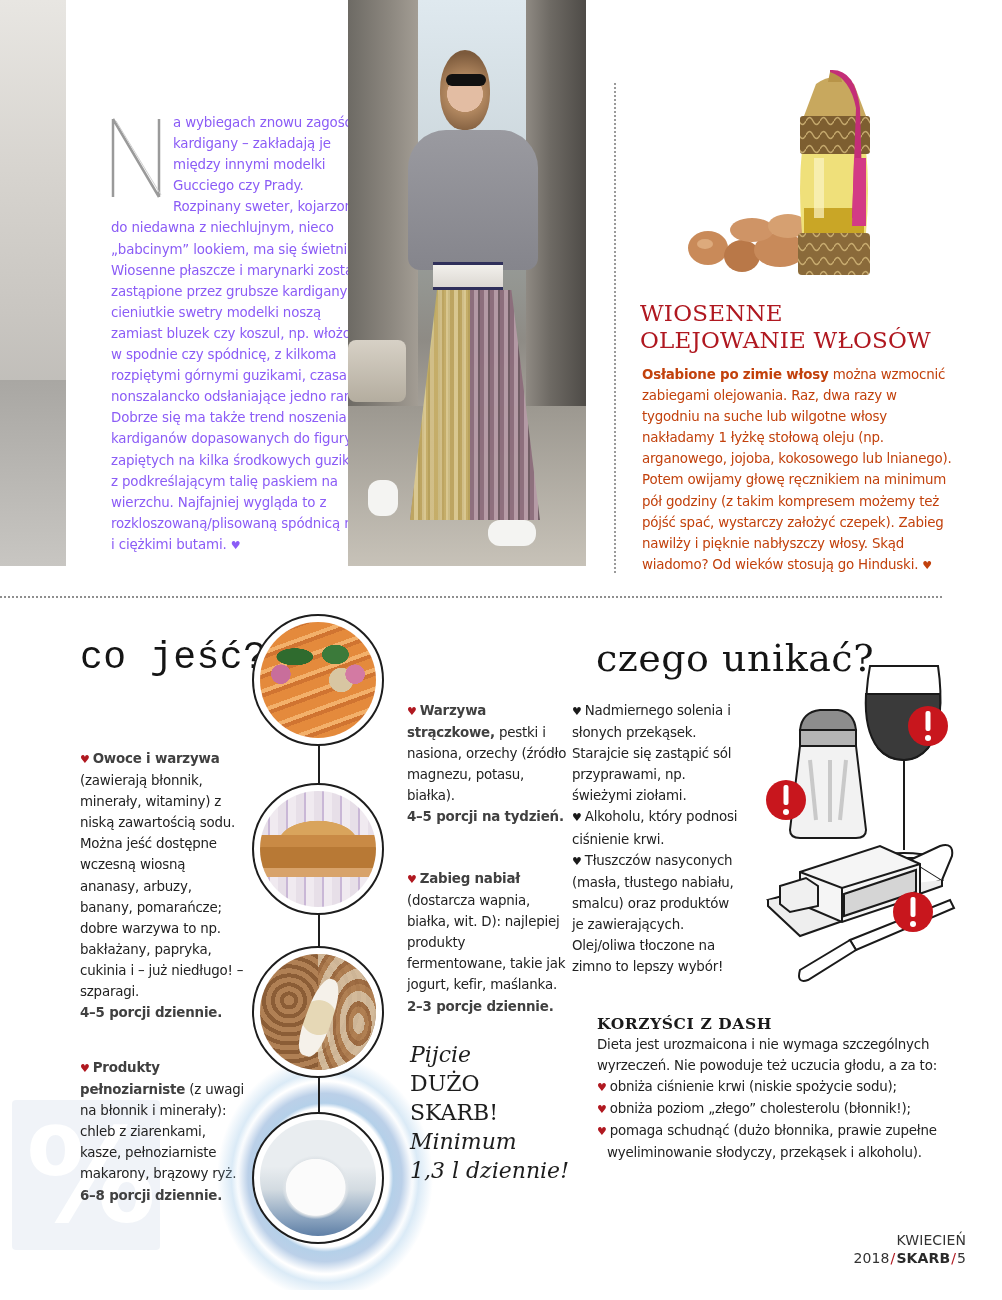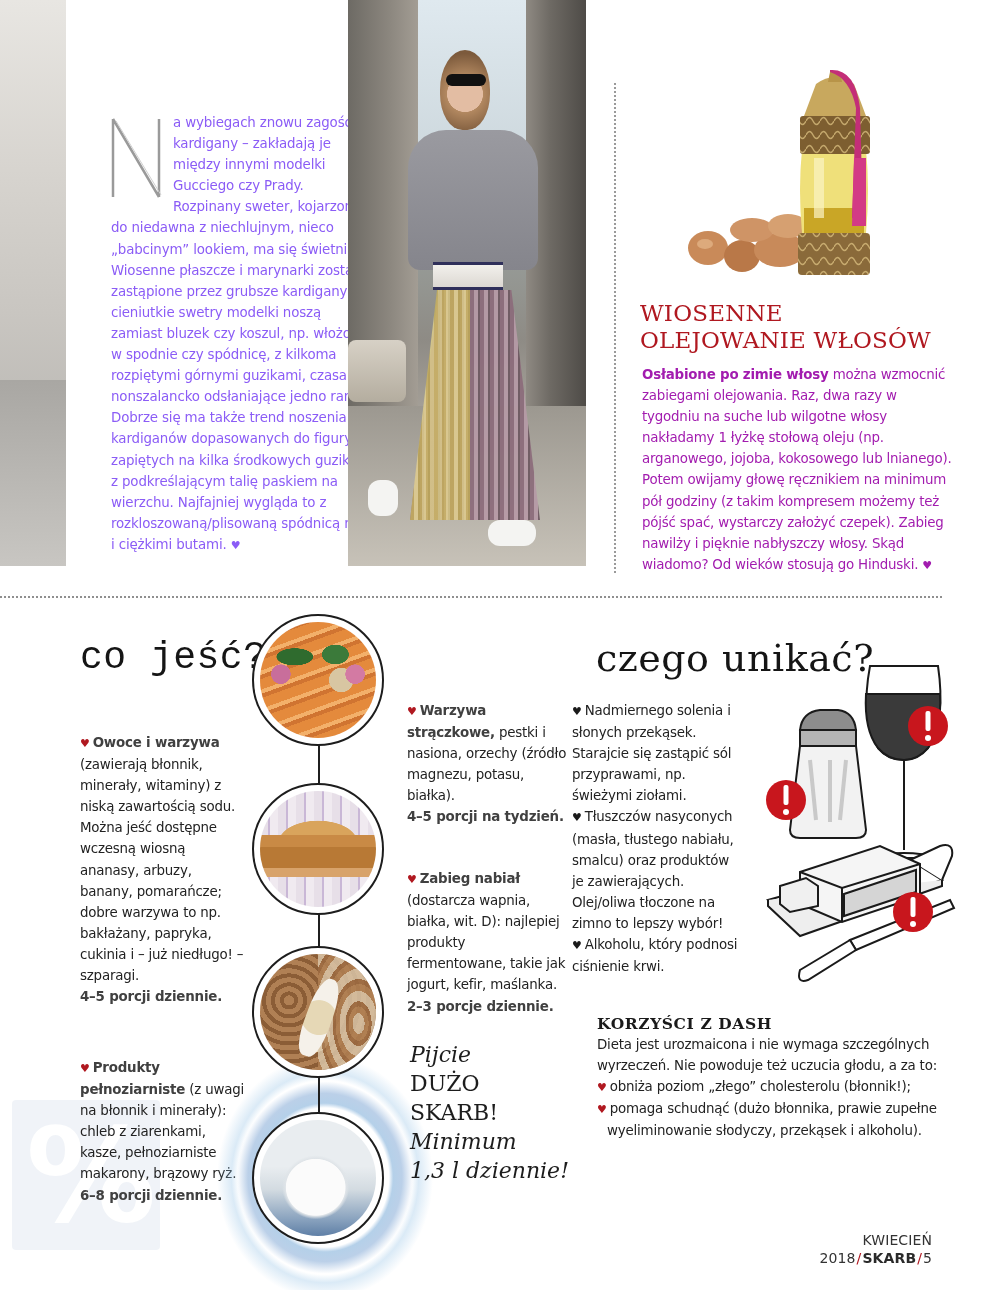--- a/index.html
+++ b/index.html
@@ -69,42 +69,42 @@
     .oil { left: 680px; top: 58px; width: 200px; height: 225px; }
 
     
     .oil-title {
       left: 640px; top: 300px; width: 310px;
       font-family: "DejaVu Serif", serif; color: #b01820;
       font-size: 23px; line-height: 27px; letter-spacing: 0.2px; font-weight: normal;
     }
     .oil-text {
       left: 642px; top: 364px; width: 310px;
-      font-size: 13.4px; line-height: 21.1px; color: #a21caf; letter-spacing: -0.2px;
+      font-size: 13.4px; line-height: 21.1px; color: #c2410c; letter-spacing: -0.2px;
     }
     .oil-text b { font-weight: bold; }
 
     
     .hdots { left: 0; top: 596px; width: 942px; height: 0; border-top: 2px dotted #8f8f8f; }
 
     
     .h-big {
       font-family: "DejaVu Serif", serif; font-size: 38px; line-height: 44px; color: #151515;
       letter-spacing: 0.5px;
     }
     .h-coJesc { left: 80px; top: 636px; font-family: Liberation Mono, monospace; }
     .h-czego { left: 596px; top: 636px; }
 
     
     .txt { font-size: 13.4px; line-height: 21.1px; color: #222; letter-spacing: -0.2px; }
     .txt b { font-weight: bold; color: #404040; }
     .heart { color: #b01820; font-size: 11px; margin-right: 3px; }
     .heart-black { color: #1a1a1a; font-size: 11px; margin-right: 3px; }
 
-    .blk-owoce { left: 80px; top: 732px; width: 168px; }
+    .blk-owoce { left: 80px; top: 748px; width: 168px; }
     .blk-produkty { left: 80px; top: 1057px; width: 168px; }
     .blk-warzywa { left: 407px; top: 700px; width: 160px; }
     .blk-nabial { left: 407px; top: 868px; width: 160px; }
     .blk-unikac { left: 572px; top: 700px; width: 170px; }
 
     .water-text {
       left: 410px; top: 1040px; width: 160px;
       font-family: "DejaVu Serif", serif; font-size: 22px; line-height: 29px; color: #1d1d1d;
     }
     .water-text i { font-style: italic; }
@@ -173,21 +173,21 @@
       left: 597px; top: 1014px; width: 340px;
       font-family: "DejaVu Serif", serif; font-weight: bold; font-size: 15.5px; line-height: 20px;
       letter-spacing: 0.6px; color: #1a1a1a;
     }
     .k-text { left: 597px; top: 1034px; width: 350px; }
     .k-list { list-style: none; }
     .k-list li { padding-left: 10px; text-indent: -10px; }
 
     
     .footer {
-      left: 748px; top: 1231px; width: 184px; text-align: right;
+      left: 782px; top: 1231px; width: 184px; text-align: right;
       font-size: 14px; line-height: 18px; color: #333; letter-spacing: 0.1px;
     }
     .footer .slash { color: #b01820; margin: 0 1px; }
     .footer b { color: #2a2a2a; font-weight: bold; }
   </style>
 </head>
 <body>
 
 <div class="abs street-left"></div>
 
@@ -313,24 +313,24 @@
   <div><i>1,3 l dziennie!</i></div>
 </div>
 
 <div class="abs h-big h-czego">czego unikać?</div>
 
 <div class="abs txt blk-unikac">
   <div>
     <span class="heart-black">♥</span><span>Nadmiernego solenia i słonych przekąsek. Starajcie się zastąpić sól przyprawami, np. świeżymi ziołami.</span>
   </div>
   <div>
+    <span class="heart-black">♥</span><span>Alkoholu, który podnosi ciśnienie krwi.</span>
+  </div>
+  <div>
     <span class="heart-black">♥</span><span>Tłuszczów nasyconych (masła, tłustego nabiału, smalcu) oraz produktów je zawierających. Olej/oliwa tłoczone na zimno to lepszy wybór!</span>
-  </div>
-  <div>
-    <span class="heart-black">♥</span><span>Alkoholu, który podnosi ciśnienie krwi.</span>
   </div>
 </div>
 
 <div class="abs warn-illustration">
   <svg width="242" height="360" viewBox="0 0 242 360">
 
     <g stroke="#1a1a1a" stroke-width="2" fill="none">
       <path d="M110 16 L178 16 Q186 70 168 98 Q156 110 144 110 Q128 110 118 98 Q100 70 110 16 Z" fill="#fff"></path>
       <path d="M106 44 Q104 80 118 98 Q128 110 144 110 Q158 110 168 98 Q182 80 180 44 Z" fill="#3a3a3a"></path>
       <path d="M144 110 L144 200"></path>
@@ -374,20 +374,21 @@
       <rect x="150.5" y="247" width="5" height="20" rx="2" fill="#fff"></rect>
       <circle cx="153" cy="274" r="3" fill="#fff"></circle>
     </g>
   </svg>
 </div>
 
 <div class="abs k-title">KORZYŚCI Z DASH</div>
 <div class="abs txt k-text">
   <div>Dieta jest urozmaicona i nie wymaga szczególnych wyrzeczeń. Nie powoduje też uczucia głodu, a za to:</div>
   <ul class="k-list">
+    <li><span class="heart">♥</span><span>obniża ciśnienie krwi (niskie spożycie sodu);</span></li>
     <li><span class="heart">♥</span><span>obniża poziom „złego” cholesterolu (błonnik!);</span></li>
     <li><span class="heart">♥</span><span>pomaga schudnąć (dużo błonnika, prawie zupełne wyeliminowanie słodyczy, przekąsek i alkoholu).</span></li>
   </ul>
 </div>
 
 <div class="abs footer">
   <span>KWIECIEŃ 2018</span><span class="slash">/</span><b>SKARB</b><span class="slash">/</span><span>5</span>
 </div>
 
 </body></html>

